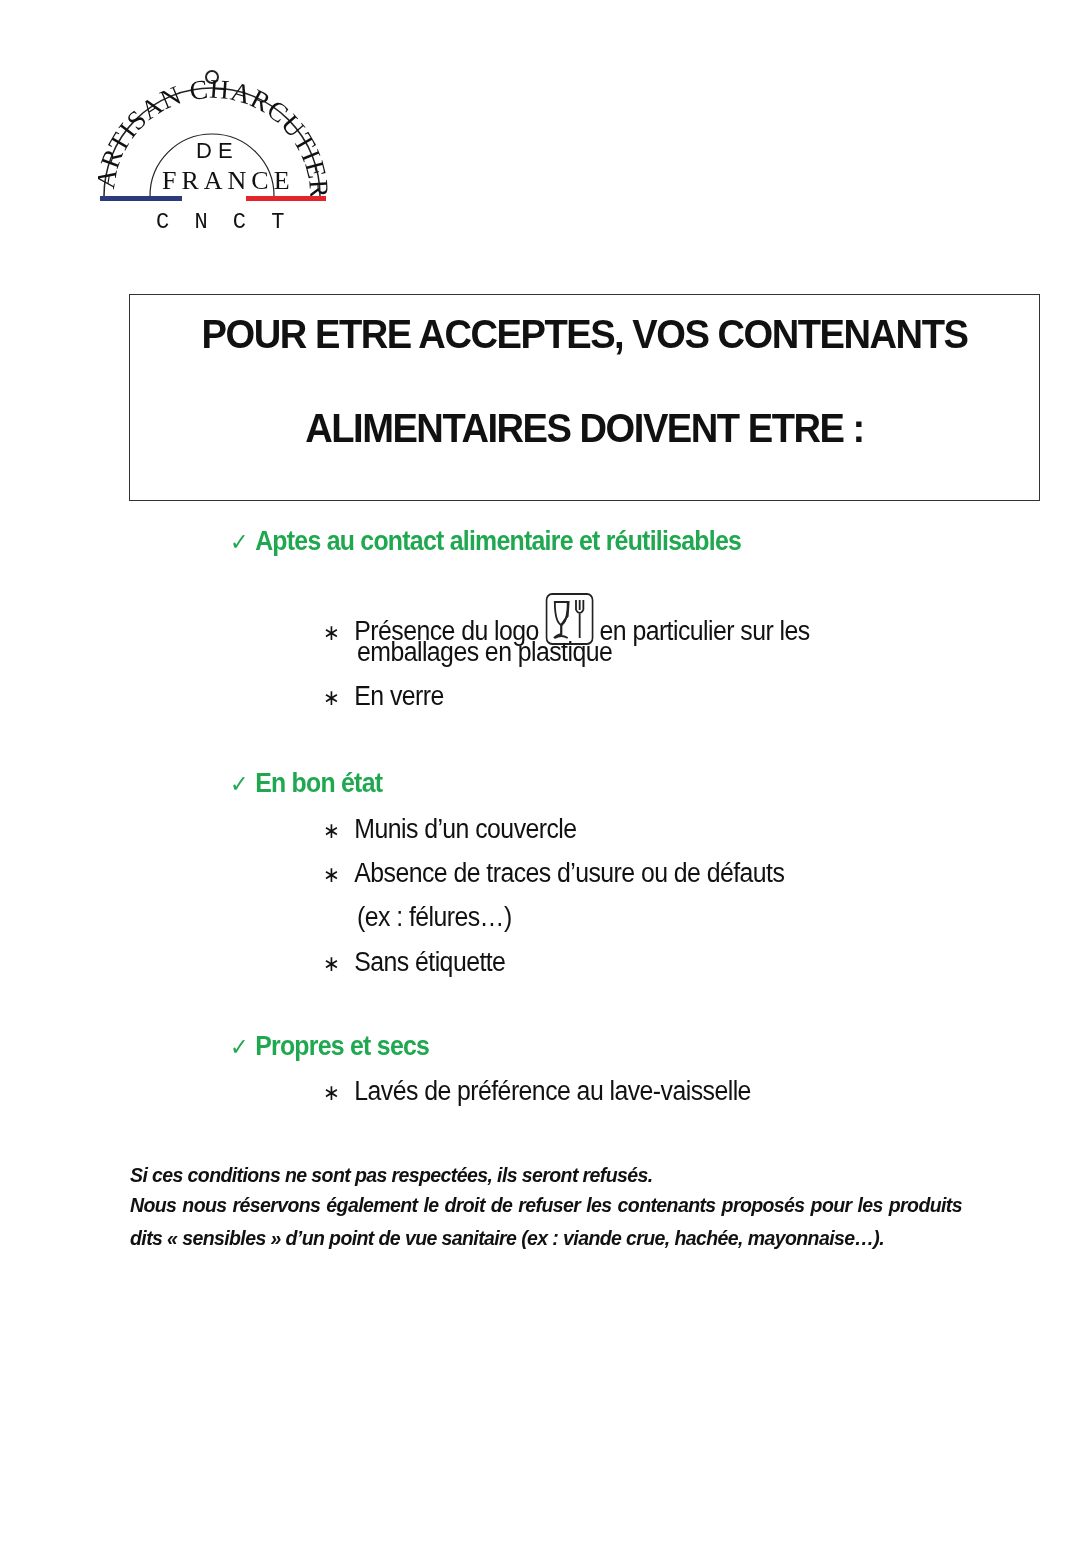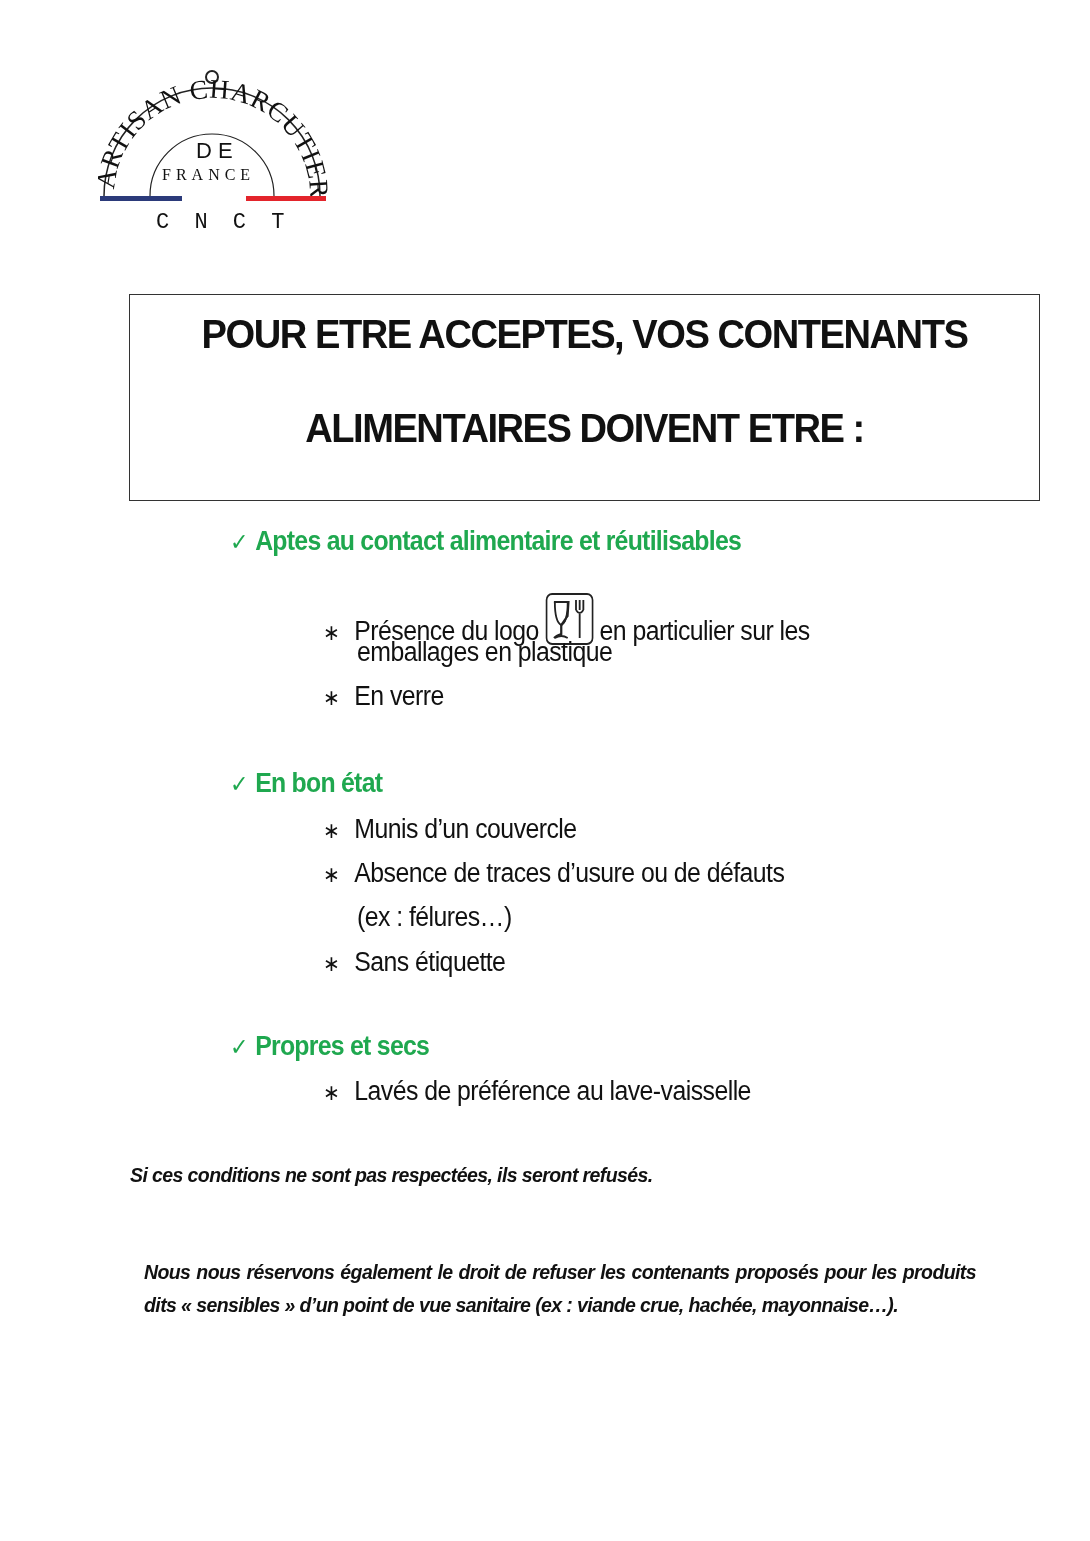--- a/index.html
+++ b/index.html
@@ -35,21 +35,21 @@
     <defs>
         <path id="arcp" d="M16 132 A98 98 0 0 1 212 132"></path>
       </defs>
     <text font-family="Liberation Serif, serif" font-size="27" fill="#111" letter-spacing="0.5">
       <textPath href="#arcp" startOffset="2%">ARTISAN CHARCUTIER</textPath>
     </text>
     <rect x="2" y="132" width="82" height="5" fill="#2b3a7a"></rect>
     <rect x="148" y="132" width="80" height="5" fill="#e3242b"></rect>
   </svg>
   <div style="position:absolute;left:98px;top:74px;font-family:Liberation Sans, sans-serif;font-size:22px;letter-spacing:6px;">DE</div>
-  <div style="position:absolute;left:64px;top:102px;font-family:'Liberation Serif',serif;font-size:16px;letter-spacing:5px;">FRANCE</div>
+  <div style="position:absolute;left:64px;top:102px;font-family:'Liberation Serif',serif;font-size:26px;letter-spacing:5px;">FRANCE</div>
   <div style="position:absolute;left:58px;top:146px;font-family:Liberation Mono, monospace;font-size:22px;letter-spacing:6px;">C N C T</div>
 </div>
 
 <div class="title-box">
   <div class="title-line t1">POUR ETRE ACCEPTES, VOS CONTENANTS</div>
   <div class="title-line t2">ALIMENTAIRES DOIVENT ETRE :</div>
 </div>
 
 <div class="section-head" style="top:526px;">
   <span class="check">✓</span><span>Aptes au contact alimentaire et réutilisables</span>
@@ -83,13 +83,13 @@
 </div>
 
 <div class="section-head" style="top:1031px;">
   <span class="check">✓</span><span>Propres et secs</span>
 </div>
 <div class="bullet" style="top:1076px;">
   <span class="star">∗</span><span>Lavés de préférence au lave-vaisselle</span>
 </div>
 
 <div class="note" style="top:1159px;font-style:italic;">Si ces conditions ne sont pas respectées, ils seront refusés.</div>
-<div class="note" style="top:1256px;margin-left:14px;">Nous nous réservons également le droit de refuser les contenants proposés pour les produits dits « sensibles » d’un point de vue sanitaire (ex : viande crue, hachée, mayonnaise…).</div>
+<div class="note" style="top:1189px;">Nous nous réservons également le droit de refuser les contenants proposés pour les produits dits « sensibles » d’un point de vue sanitaire (ex : viande crue, hachée, mayonnaise…).</div>
 
 </body></html>

